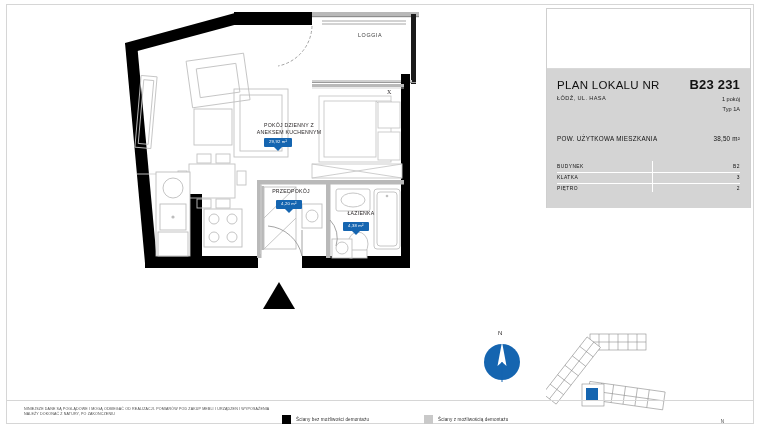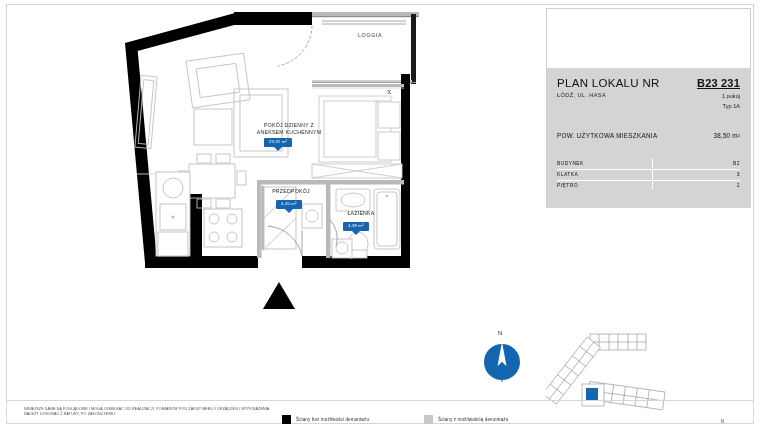--- a/index.html
+++ b/index.html
@@ -107,21 +107,21 @@
     height:139px;
     position:relative;
   }
   .tb-row1 {
     display:flex; align-items:baseline; justify-content:space-between;
   }
   .tb-title {
     font-size:11.5px; letter-spacing:0.3px; color:#111;
   }
   .tb-code {
-    font-size:11px; font-weight:bold; letter-spacing:0.2px; color:#111;text-decoration:underline;
+    font-size:13px; font-weight:bold; letter-spacing:0.2px; color:#111;
   }
   .tb-row2 {
     display:flex; justify-content:space-between; margin-top:3px;
   }
   .tb-addr { font-size:5.6px; letter-spacing:0.4px; color:#222; }
   .tb-right-small { text-align:right; font-size:5.6px; line-height:1.7; color:#222; }
 
   .tb-area-row {
     display:flex; justify-content:space-between; align-items:baseline;
     margin-top:21px;

